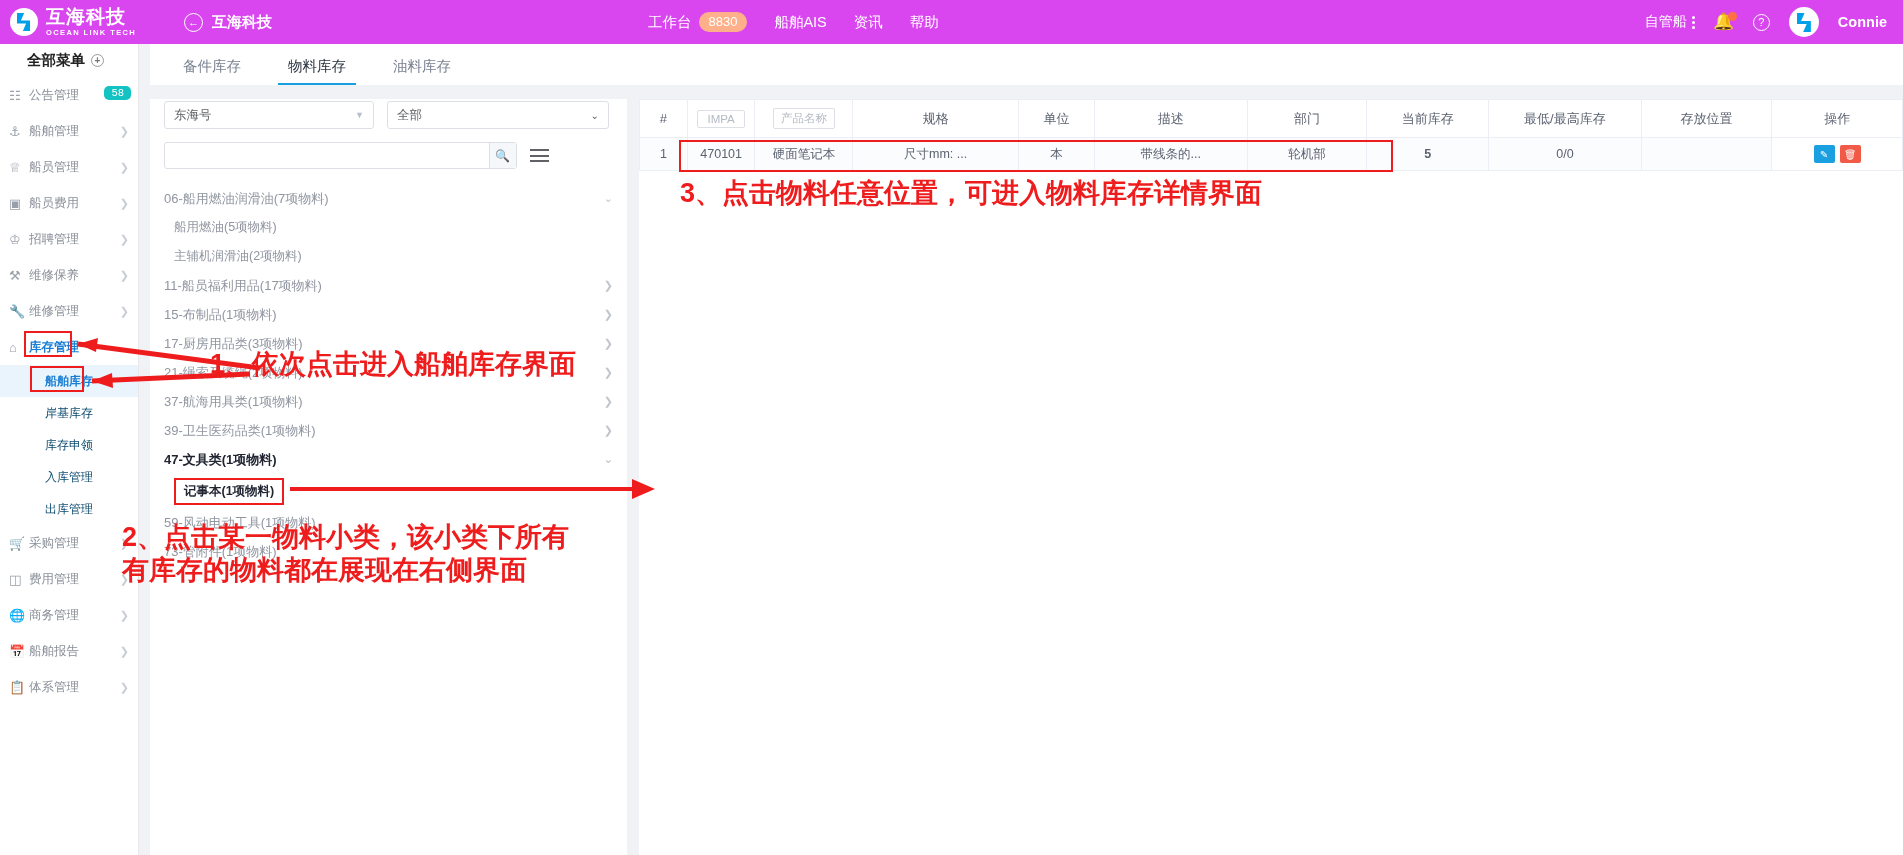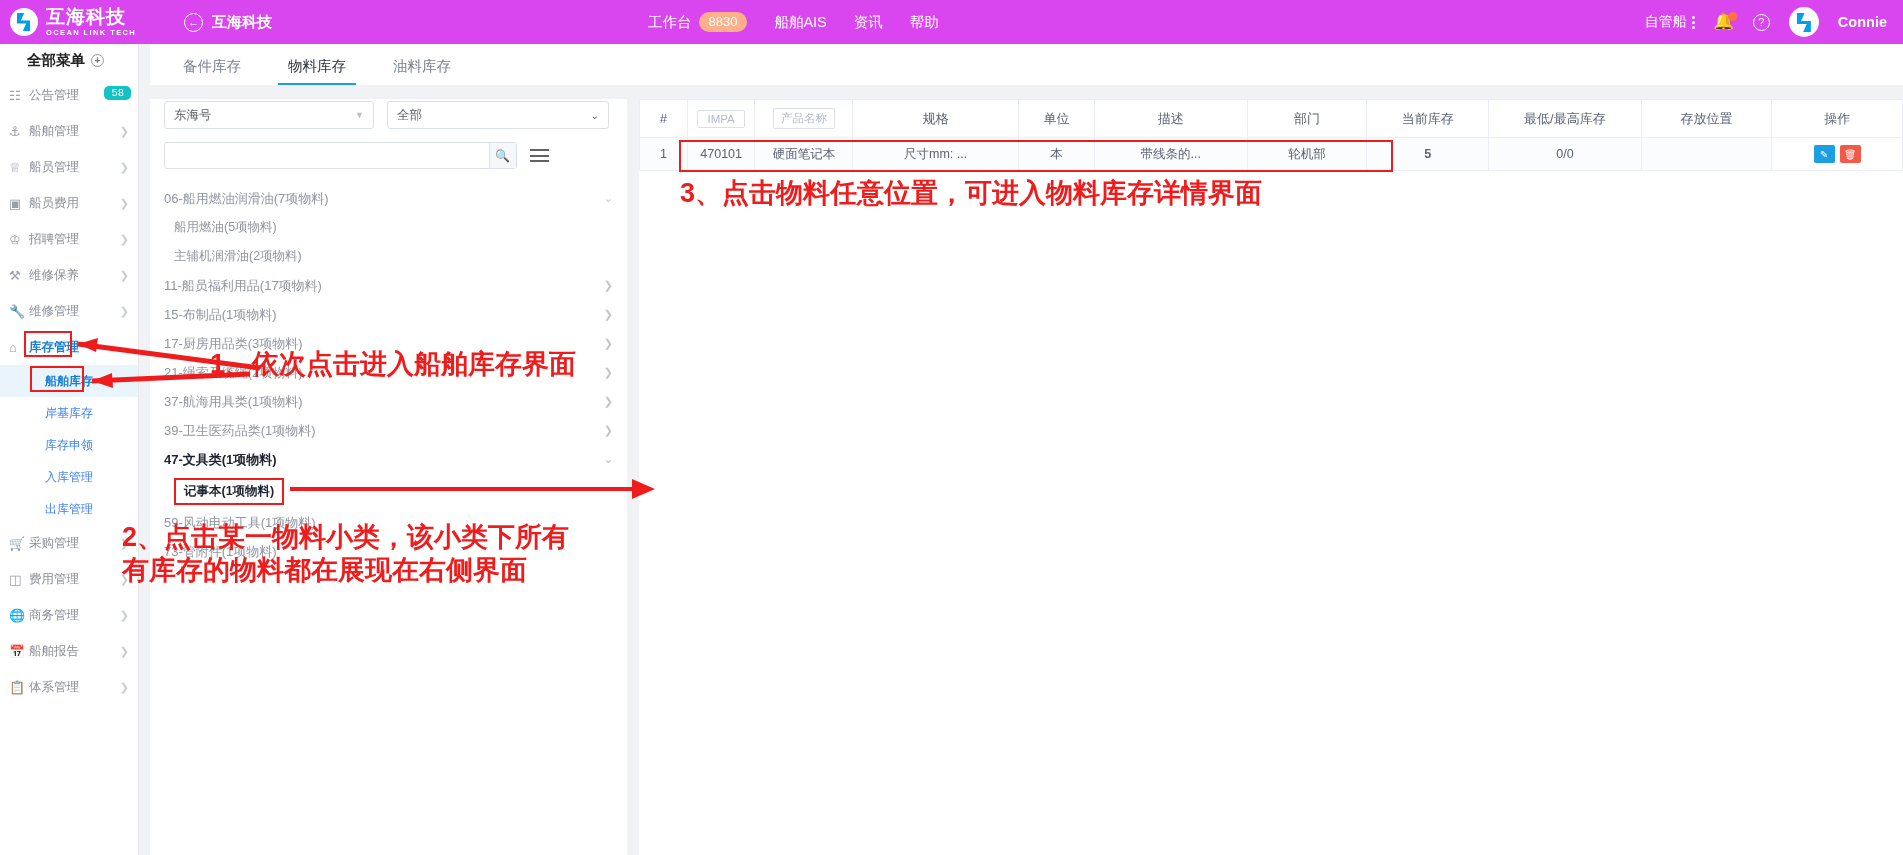--- a/index.html
+++ b/index.html
@@ -111,21 +111,21 @@
   }
   .menu-item .mi-label { flex: 1; }
   .menu-item .mi-arrow { color: #c8cdd4; font-size: 11px; padding-right: 9px; }
   .menu-badge {
     position: absolute; right: 7px; top: 9px;
     background: #13c2c2; color: #fff; font-size: 10.5px;
     border-radius: 5px; padding: 1px 7px; font-family: Liberation Mono, monospace;
   }
   .sub-item {
     height: 32px; display: flex; align-items: center; justify-content: center;
-    font-size: 12px; color: #3b82f6; cursor: pointer;
+    font-size: 12px; color: #0c4a6e; cursor: pointer;
   }
   .sub-item.active { background: #eaf4fd; color: #1a7fd4; font-weight: bold; }
 
   
   .main {
     position: absolute; left: 139px; top: 44px;
     width: 1764px; height: 811px; background: #f0f2f5;
   }
   .tabbar {
     position: absolute; left: 11px; top: 0; width: 1753px; height: 41px;

